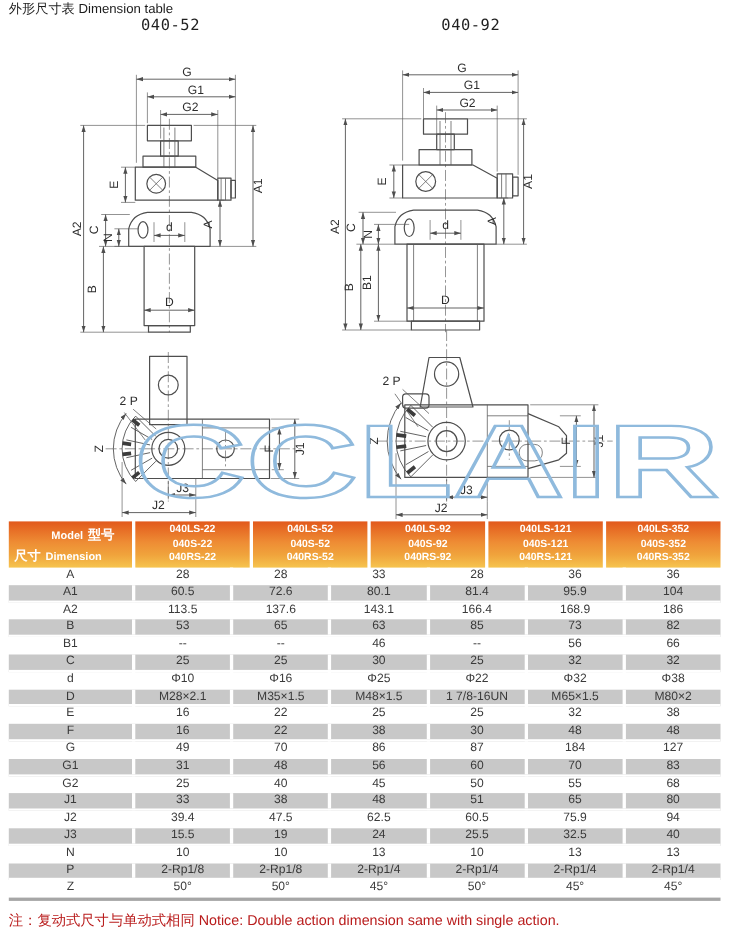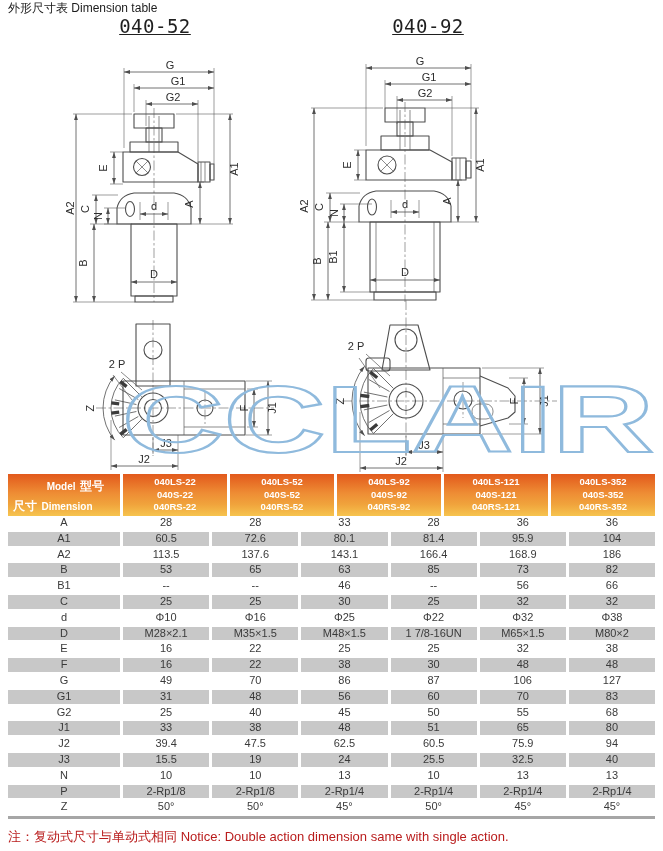--- a/index.html
+++ b/index.html
@@ -1,20 +1,20 @@
 <!DOCTYPE html>
 <html><head>
 <meta charset="utf-8">
 <style>
   html,body{margin:0;padding:0;}
   body{width:663px;height:851px;position:relative;background:#ffffff;
        font-family:"Liberation Sans",sans-serif;overflow:hidden;}
   .page-title{position:absolute;left:8px;top:0;font-size:12px;color:#1c1c1c;z-index:4;}
   .variant-title{position:absolute;top:15px;width:110px;text-align:center;
-       font-family:"DejaVu Sans Mono",monospace;font-size:19px;color:#1f1f1f;z-index:4;letter-spacing:0.5px;text-decoration:underline;}
+       font-family:"DejaVu Sans Mono",monospace;font-size:14px;color:#1f1f1f;z-index:4;letter-spacing:0.5px;}
   #vt-left{left:100px;}
   #vt-right{left:373px;}
   .drawing{position:absolute;z-index:2;}
   #fl{left:60px;top:56px;}
   #fr{left:300px;top:52px;}
   #tl{left:66px;top:320px;}
   #tr{left:312px;top:300px;}
   .watermark{position:absolute;left:118px;top:376px;z-index:3;pointer-events:none;}
   
   svg .part{fill:none;stroke:#4e4e4e;stroke-width:1.1;stroke-linejoin:round;}
@@ -397,21 +397,21 @@
         <div class="vcell">30</div>
         <div class="vcell">48</div>
         <div class="vcell">48</div>
       </div>
       <div class="trow">
         <div class="lcell">G</div>
         <div class="vcell">49</div>
         <div class="vcell">70</div>
         <div class="vcell">86</div>
         <div class="vcell">87</div>
-        <div class="vcell">106</div>
+        <div class="vcell">184</div>
         <div class="vcell">127</div>
       </div>
       <div class="trow gray">
         <div class="lcell">G1</div>
         <div class="vcell">31</div>
         <div class="vcell">48</div>
         <div class="vcell">56</div>
         <div class="vcell">60</div>
         <div class="vcell">70</div>
         <div class="vcell">83</div>

